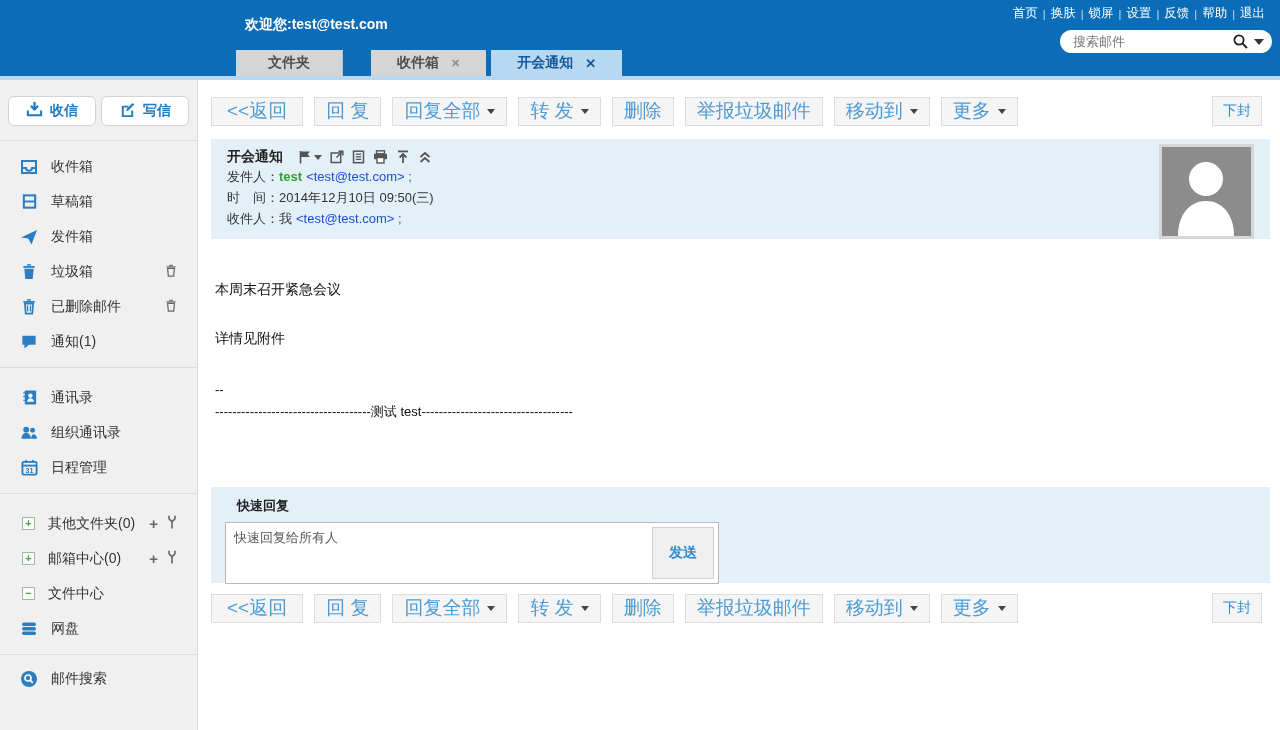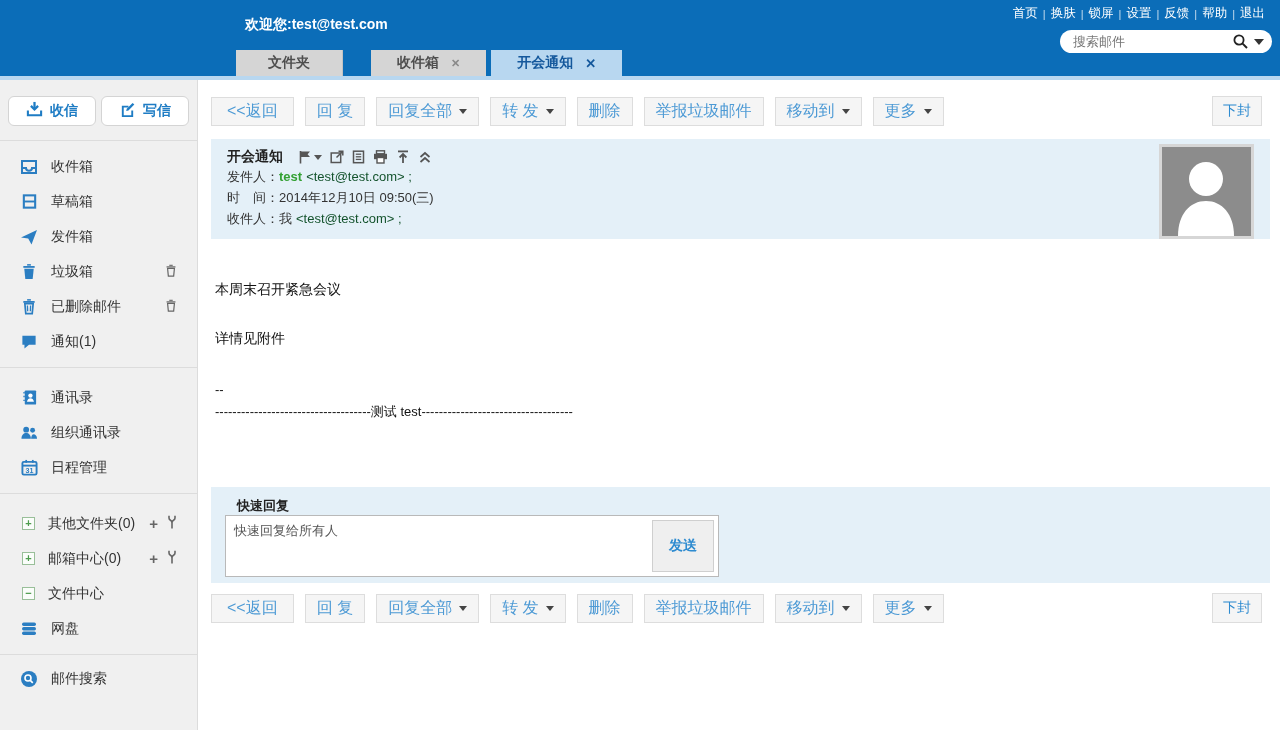--- a/index.html
+++ b/index.html
@@ -33,46 +33,46 @@
   .side-row .sicon { width:18px; height:18px; margin-right:13px; display:flex; align-items:center; justify-content:center; flex:none; }
   .side-row .endicons { margin-left:auto; margin-right:20px; display:flex; align-items:center; gap:9px; }
   .side-div { border-top:1px solid #DCDCDC; margin:4px 0; }
   .expand-box { width:13px; height:13px; border:1px solid #99BF99; background:#FAFDFA; color:#4D9C4D; font-size:11px; line-height:11px; text-align:center; font-weight:bold; margin-right:13px; margin-left:2px; flex:none; }
   .plus-glyph { color:#666; font-size:15px; font-weight:bold; line-height:1; cursor:pointer; }
 
   
   .main { position:absolute; top:80px; left:199px; right:0; bottom:0; background:#fff; }
   .bar-row { display:flex; align-items:center; margin:16px 10px 0 12px; }
   .bar-row.bottom { margin-top:10px; }
-  .tbtn { height:29px; background:#F5F5F5; border:1px solid #DDDDDD; color:#4D9AD5; font-size:16px; display:inline-flex; align-items:center; padding:0 11px; margin-right:11px; cursor:pointer; white-space:nowrap; }
+  .tbtn { height:29px; background:#F5F5F5; border:1px solid #DDDDDD; color:#4D9AD5; font-size:19px; display:inline-flex; align-items:center; padding:0 11px; margin-right:11px; cursor:pointer; white-space:nowrap; }
   .tbtn.back { padding:0 15px; }
   .tbtn .caret { width:0; height:0; border-left:4px solid transparent; border-right:4px solid transparent; border-top:5px solid #444; margin-left:7px; }
   .spacer { flex:1; }
   .nextbtn { height:30px; width:50px; background:#F5F5F5; border:1px solid #DDDDDD; color:#2E8BD0; font-size:14px; display:inline-flex; align-items:center; justify-content:center; cursor:pointer; margin-right:8px; }
 
   .mail-head { position:relative; margin:13px 10px 0 12px; height:100px; background:#E4F0F8; padding:9px 16px; }
   .subj-row { display:flex; align-items:center; gap:8px; }
   .subject { font-size:14px; font-weight:bold; color:#222; margin-right:8px; }
   .hicon { display:flex; align-items:center; cursor:pointer; }
   .flag-caret { width:0; height:0; border-left:4px solid transparent; border-right:4px solid transparent; border-top:5px solid #555; margin-left:2px; }
   .mh-row { font-size:13px; color:#333; line-height:21px; display:flex; align-items:baseline; }
   .mh-label { color:#333; }
   .green { color:#33A033; font-weight:bold; margin-right:4px; }
-  .gray-mail { color:#14532d; }
+  .gray-mail { color:#1d4ed8; }
   .avatar { position:absolute; right:16px; top:5px; width:95px; height:95px; background:#8C8C8C; border:3px solid #D6D6D6; overflow:hidden; }
 
   .mail-body { margin:42px 10px 0 16px; font-size:14px; color:#111; }
   .mb-line1 { margin-bottom:31px; }
   .mb-line2 { margin-bottom:34px; }
   .mb-sig { font-size:13px; }
   .mb-sigline { font-size:13px; margin-top:6px; }
 
   .quick-reply { margin:66px 10px 0 12px; height:96px; background:#E4F0F8; padding:10px 14px; }
   .qr-title { font-size:13px; font-weight:bold; color:#222;margin-left:12px; }
-  .qr-box { margin-top:0; width:494px; height:62px; background:#fff; border:1px solid #B9B9B9; display:flex; align-items:center; padding:4px; }
+  .qr-box { margin-top:7px; width:494px; height:62px; background:#fff; border:1px solid #B9B9B9; display:flex; align-items:center; padding:4px; }
   .qr-box textarea { flex:1; height:100%; border:none; outline:none; resize:none; font-size:13px; font-family:inherit; color:#333; padding:2px 4px; }
   .qr-box textarea::placeholder { color:#555; opacity:1; }
   .send-btn { width:62px; height:52px; background:#EFEFEF; border:1px solid #CFCFCF; color:#2E8BD0; font-weight:bold; font-size:14px; display:flex; align-items:center; justify-content:center; cursor:pointer; flex:none;text-align:center; }
 </style>
 </head>
 <body>
 
 <div class="root">
 
   <div class="header">

